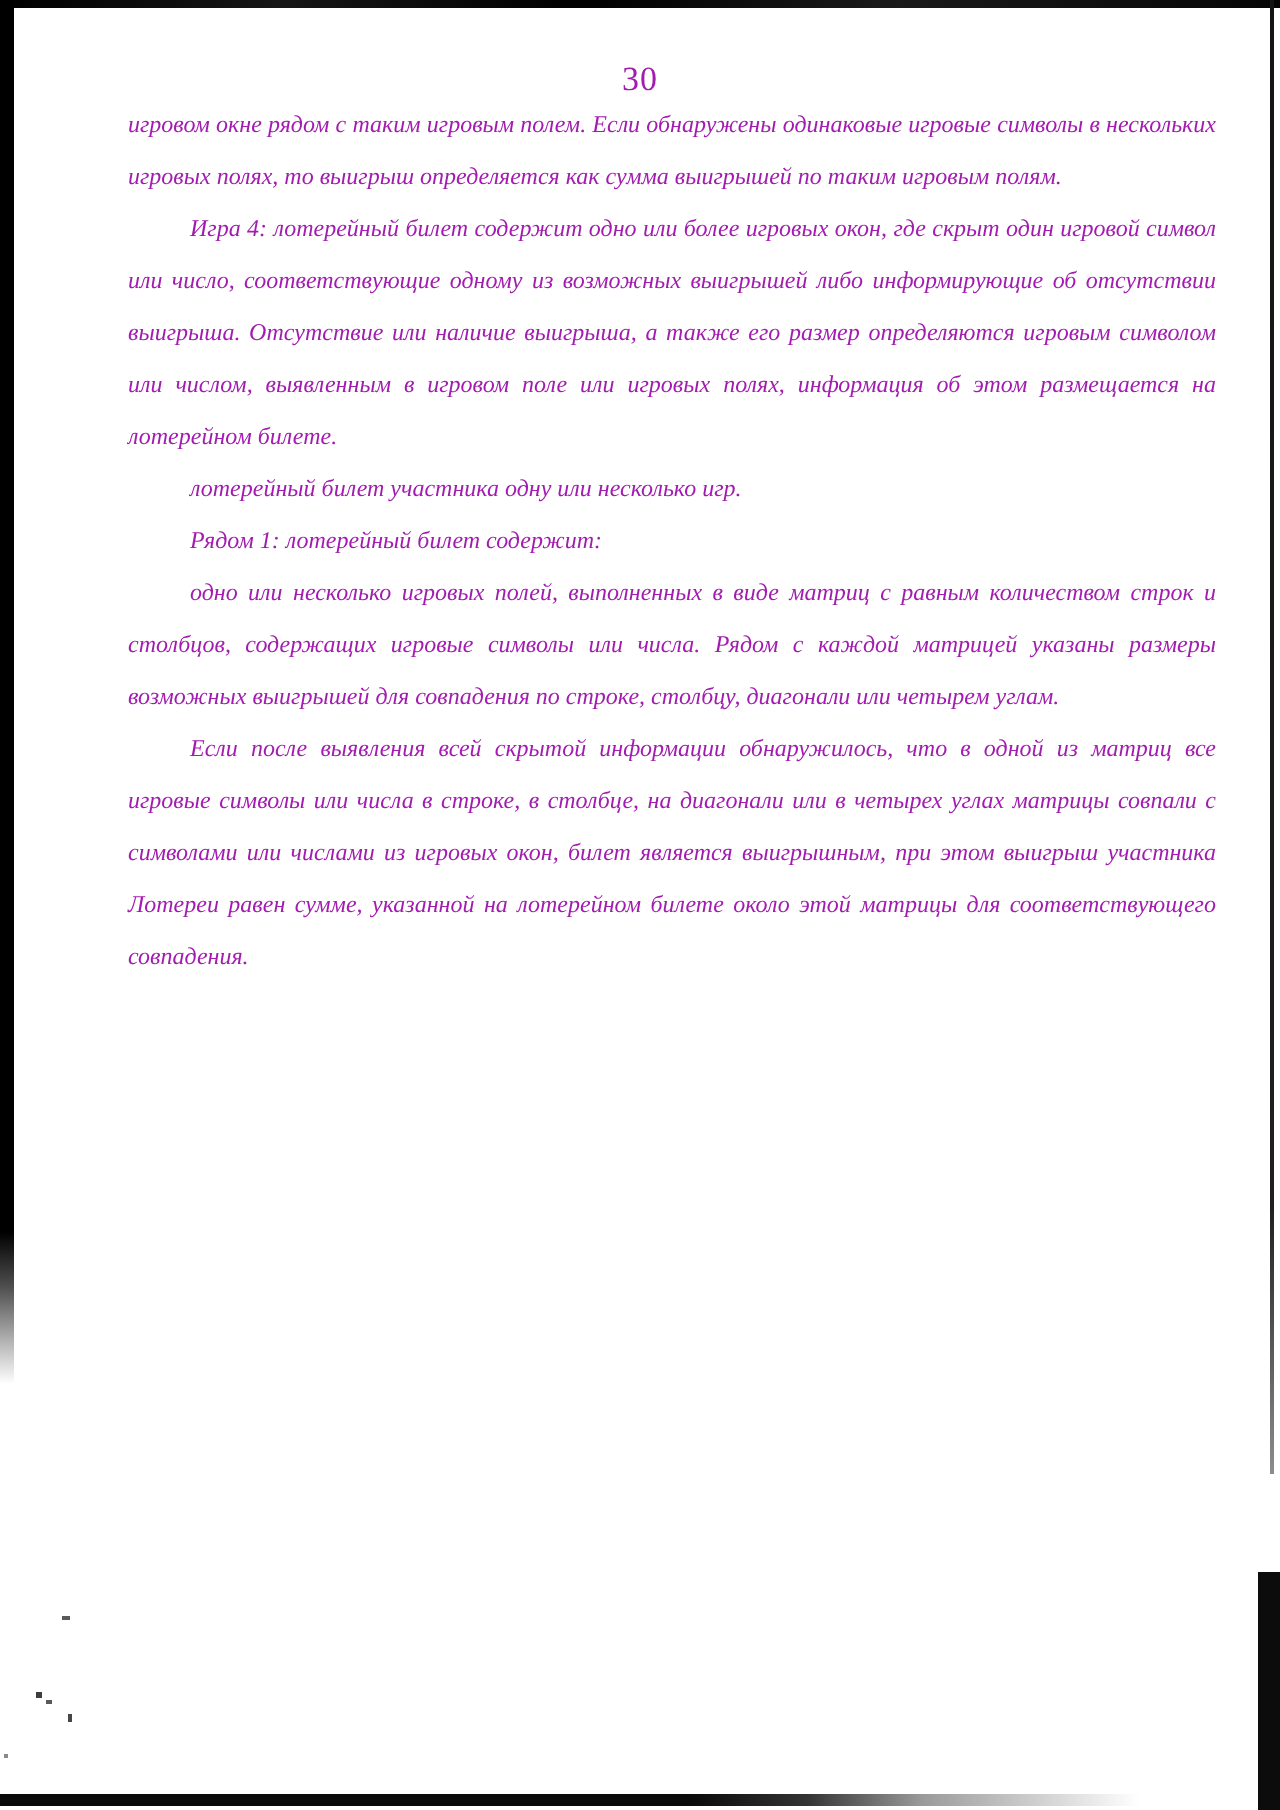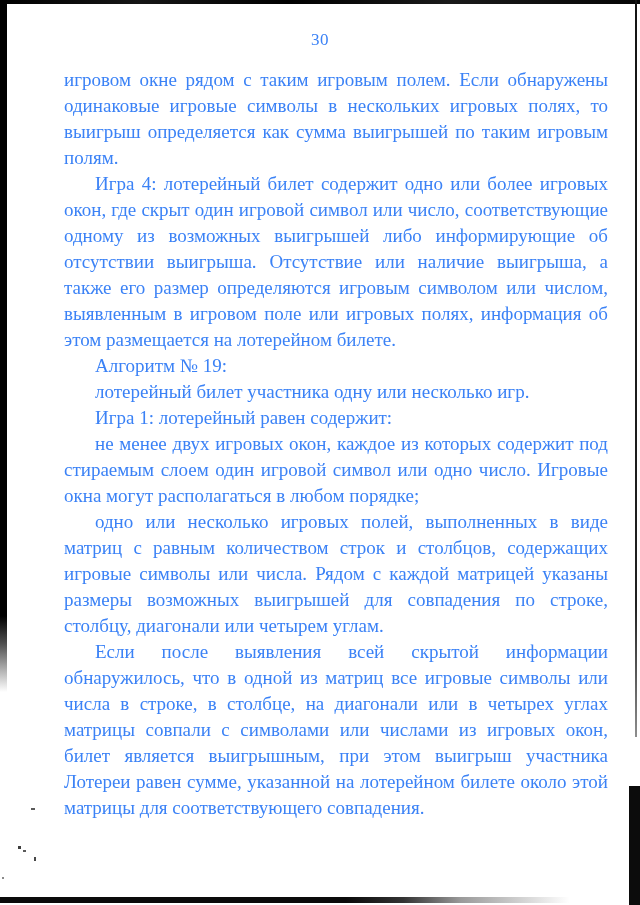--- a/index.html
+++ b/index.html
@@ -7,21 +7,21 @@
     padding: 0;
     background: #ffffff;
   }
   .page {
     position: relative;
     width: 640px;
     height: 905px;
     background: #ffffff;
     overflow: hidden;
     font-family: "Liberation Serif", serif;
-    color: #3b82f6;
+    color: #a21caf;
   }
   
   .border-top {
     position: absolute;
     top: 0; left: 0;
     width: 640px; height: 4px;
     background: linear-gradient(90deg, #000 0%, #161616 22%, #000 45%, #1a1a1a 70%, #050505 100%);
   }
   .border-left {
     position: absolute;
@@ -50,26 +50,27 @@
   .page-number {
     position: absolute;
     top: 30px; left: 0;
     width: 100%;
     text-align: center;
     font-size: 17px;
     letter-spacing: 0.5px;
   }
   .content {
     position: absolute;
-    top: 67px;
+    top: 49px;
     left: 64px;
     width: 544px;
-    font-size: 19px;
+    font-size: 12px;
     line-height: 26px;
     text-align: justify;
+    font-style: italic;
   }
   .para {
     margin: 0;
     padding: 0;
   }
   .para.indent {
     text-indent: 31px;
   }
   .speck {
     position: absolute;
@@ -90,24 +91,22 @@
   <div class="border-left"></div>
   <div class="border-right-line"></div>
   <div class="border-right-block"></div>
   <div class="border-bottom"></div>
 
   <div class="page-number">30</div>
 
   <div class="content">
     <p class="para">игровом окне рядом с таким игровым полем. Если обнаружены одинаковые игровые символы в нескольких игровых полях, то выигрыш определяется как сумма выигрышей по таким игровым полям.</p>
     <p class="para indent">Игра 4: лотерейный билет содержит одно или более игровых окон, где скрыт один игровой символ или число, соответствующие одному из возможных выигрышей либо информирующие об отсутствии выигрыша. Отсутствие или наличие выигрыша, а также его размер определяются игровым символом или числом, выявленным в игровом поле или игровых полях, информация об этом размещается на лотерейном билете.</p>
-    <p class="para indent">Алгоритм № 19:</p>
     <p class="para indent">лотерейный билет участника одну или несколько игр.</p>
-    <p class="para indent">Игра 1: лотерейный равен содержит:</p>
-    <p class="para indent">не менее двух игровых окон, каждое из которых содержит под стираемым слоем один игровой символ или одно число. Игровые окна могут располагаться в любом порядке;</p>
+    <p class="para indent">Рядом 1: лотерейный билет содержит:</p>
     <p class="para indent">одно или несколько игровых полей, выполненных в виде матриц с равным количеством строк и столбцов, содержащих игровые символы или числа. Рядом с каждой матрицей указаны размеры возможных выигрышей для совпадения по строке, столбцу, диагонали или четырем углам.</p>
     <p class="para indent">Если после выявления всей скрытой информации обнаружилось, что в одной из матриц все игровые символы или числа в строке, в столбце, на диагонали или в четырех углах матрицы совпали с символами или числами из игровых окон, билет является выигрышным, при этом выигрыш участника Лотереи равен сумме, указанной на лотерейном билете около этой матрицы для соответствующего совпадения.</p>
   </div>
 
   <div class="speck s1"></div>
   <div class="speck s2"></div>
   <div class="speck s3"></div>
   <div class="speck s4"></div>
   <div class="speck s5"></div>
 

